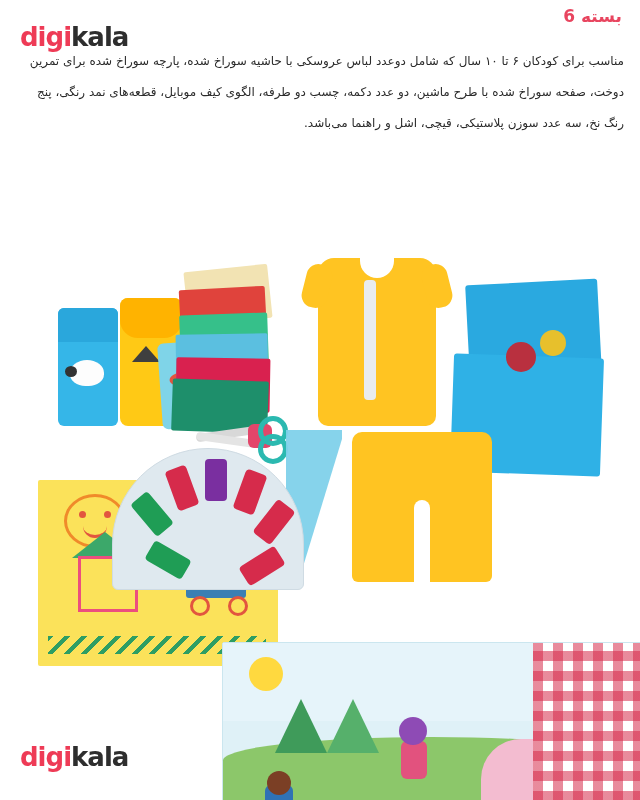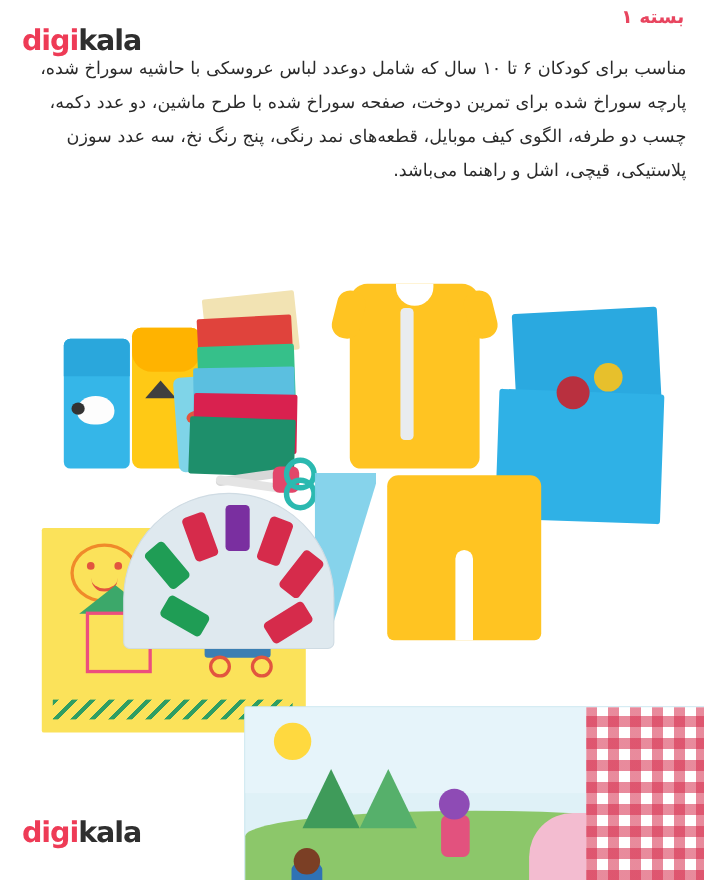--- a/index.html
+++ b/index.html
@@ -40,21 +40,21 @@
     color:#e8455f;
     direction:rtl;
   }
 
   .desc{
     position:absolute;
     right:16px; top:46px;
     width:600px;
     direction:rtl;
     text-align:right;
-    font-size:16px;
+    font-size:12px;
     line-height:31px;
     color:#2b2b2b;
   }
 
   
   .photo{
     position:absolute;
     left:0; top:230px;
     width:640px; height:570px;
     background:#ffffff;
@@ -251,21 +251,21 @@
 </style>
 </head>
 <body>
 
 <div class="page">
 
   <div class="watermark wm-top wm">
     <span class="wm-red">digi</span><span class="wm-dark">kala</span>
   </div>
 
-  <div class="title">بسته ۱</div>
+  <div class="title">بسته 6</div>
 
   <div class="desc">مناسب برای کودکان ۶ تا ۱۰ سال که شامل دوعدد لباس عروسکی با حاشیه سوراخ شده، پارچه سوراخ شده برای تمرین دوخت، صفحه سوراخ شده با طرح ماشین، دو عدد دکمه، چسب دو طرفه، الگوی کیف موبایل، قطعه‌های نمد رنگی، پنج رنگ نخ، سه عدد سوزن پلاستیکی، قیچی، اشل و راهنما می‌باشد.</div>
 
   <div class="photo">
 
     <div class="sh phonecase">
       <div class="flap"></div>
       <div class="sheep"></div>
     </div>
 

